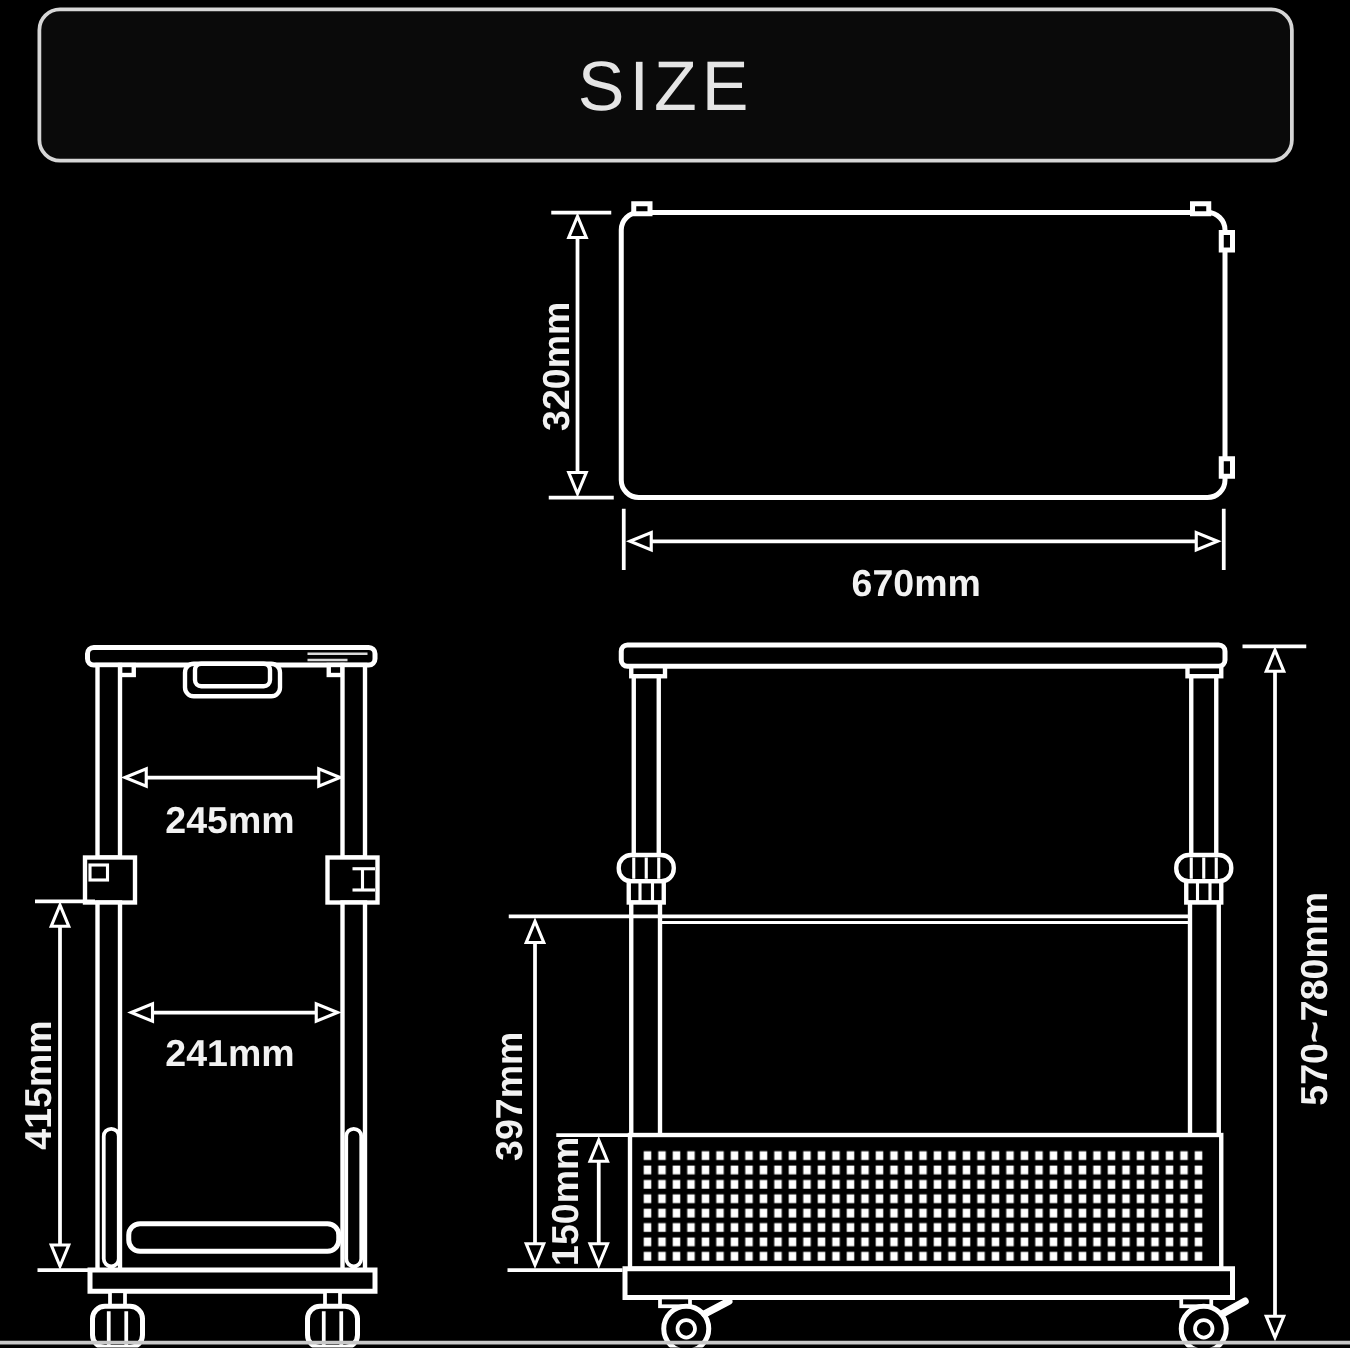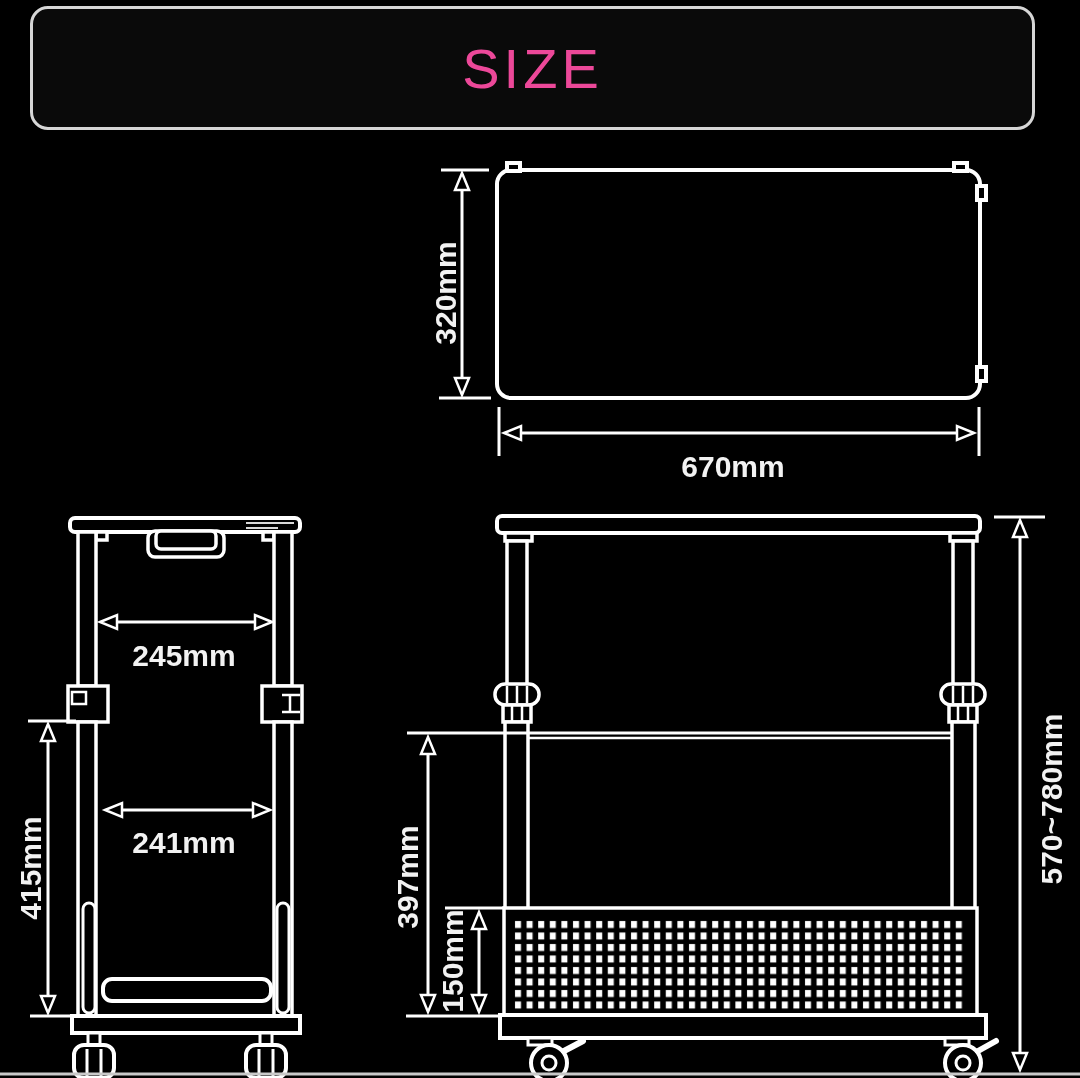--- a/index.html
+++ b/index.html
@@ -4,21 +4,21 @@
 <style>
   html,body{margin:0;padding:0;background:#000;}
   body{width:1080px;height:1078px;position:relative;overflow:hidden;
        font-family:"Liberation Sans","DejaVu Sans",sans-serif;}
   .title-box{
     position:absolute;left:30px;top:6px;width:999px;height:118px;
     border:3px solid #d6d6d6;border-radius:18px;background:#0a0a0a;
     display:flex;align-items:center;justify-content:center;
   }
   .title-text{
-    color:#ec4899;font-size:56px;font-weight:500;letter-spacing:4px;
+    color:#e5e5e5;font-size:56px;font-weight:500;letter-spacing:4px;
   }
   .drawing{position:absolute;left:0;top:0;}
   svg text{
     fill:#f2f2f2;font-family:"Liberation Sans","DejaVu Sans",sans-serif;
     font-size:30px;font-weight:bold;
   }
 </style>
 </head>
 <body>
 

